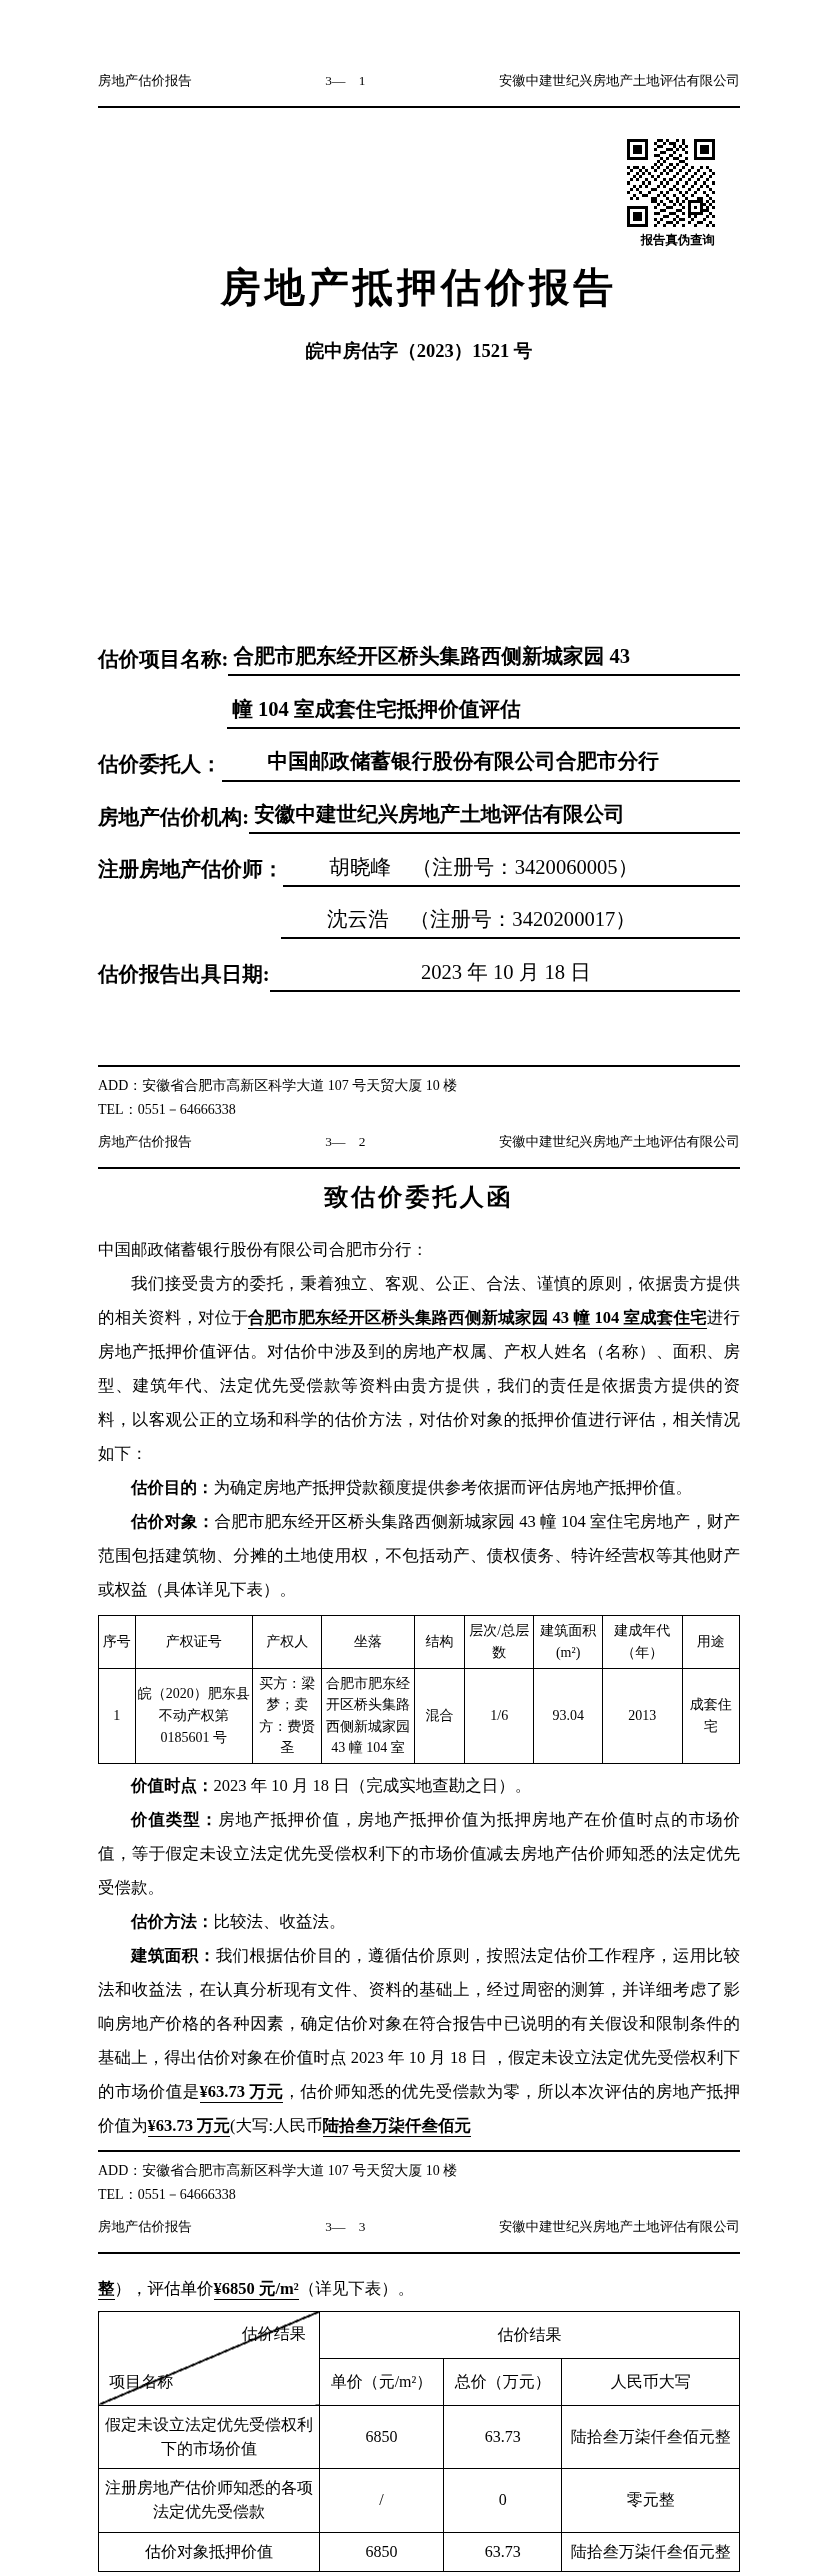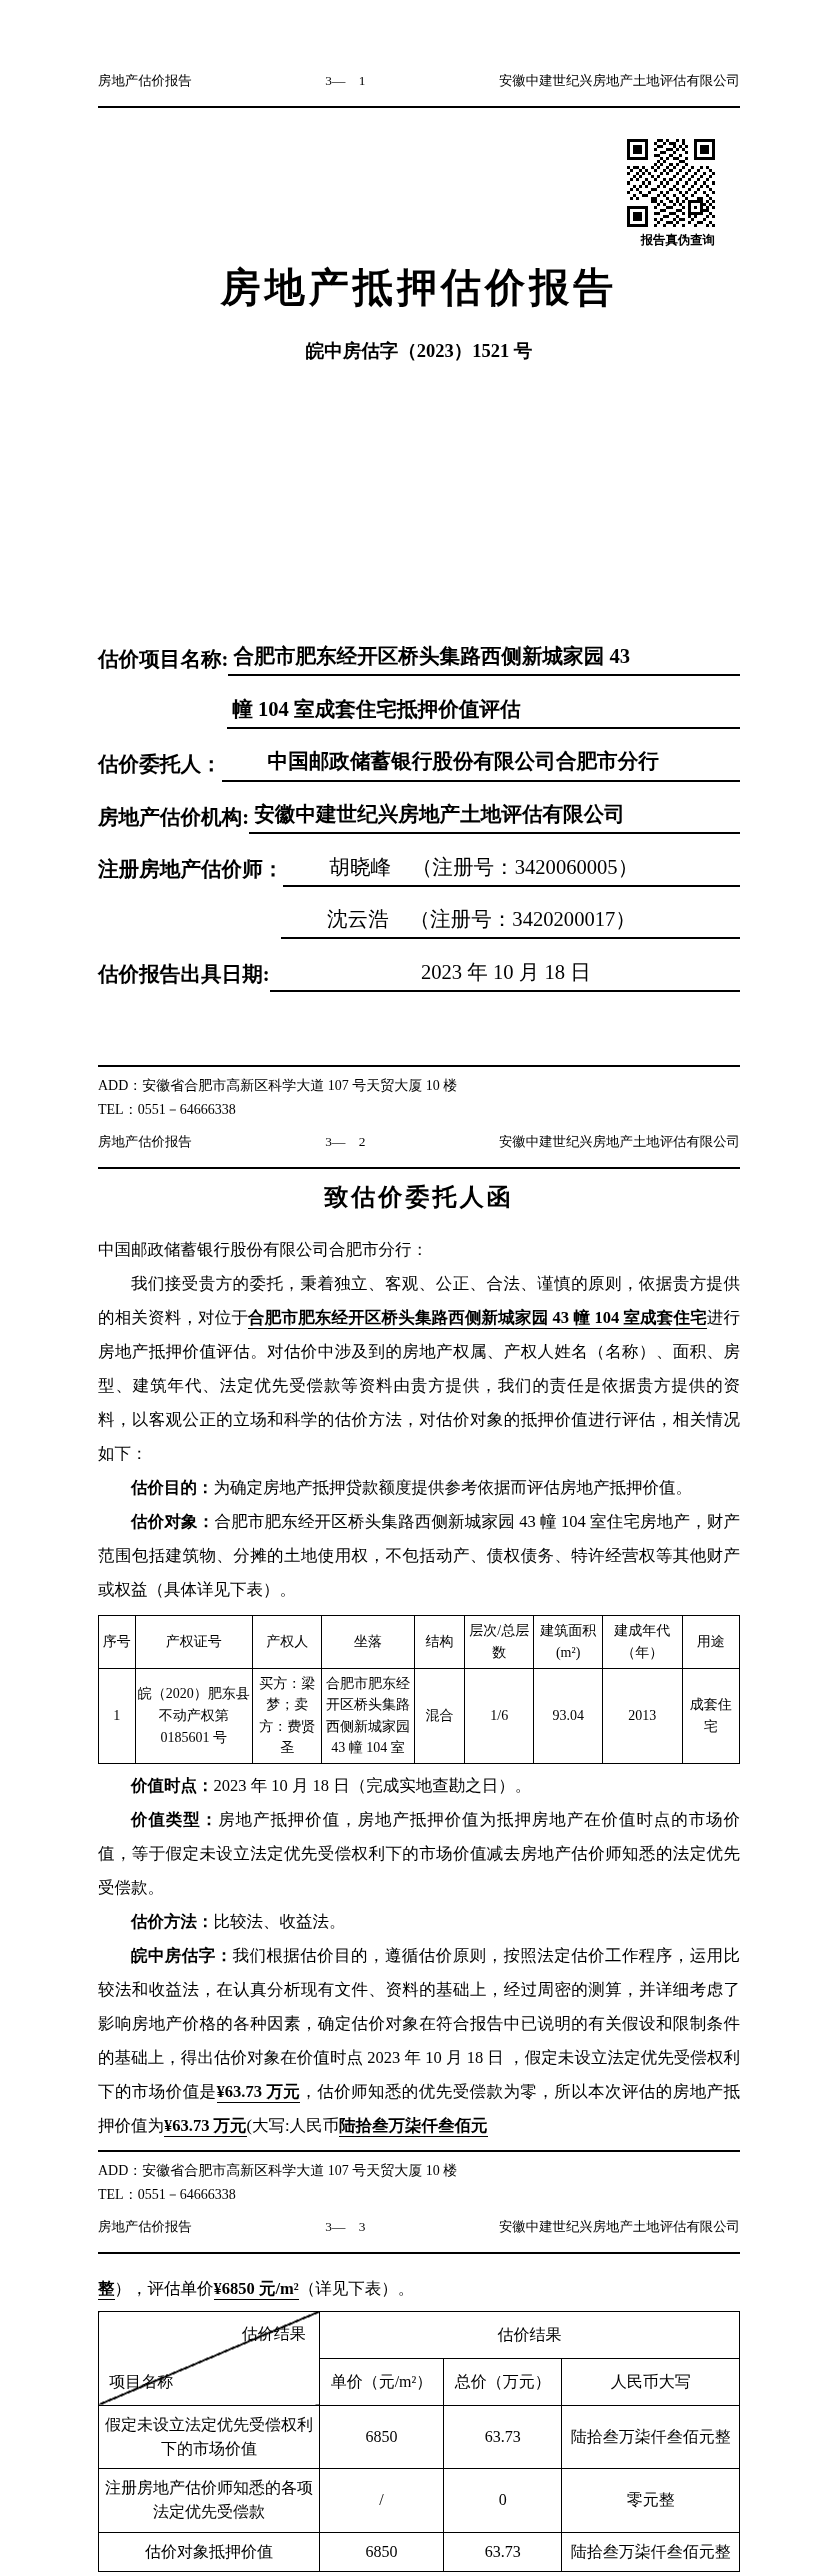--- a/index.html
+++ b/index.html
@@ -170,21 +170,21 @@
       </tr>
     </tbody>
       </table>
 
     <p class="para"><span class="plabel">价值时点：</span><span>2023 年 10 月 18 日（完成实地查勘之日）。</span></p>
 
     <p class="para"><span class="plabel">价值类型：</span><span>房地产抵押价值，房地产抵押价值为抵押房地产在价值时点的市场价值，等于假定未设立法定优先受偿权利下的市场价值减去房地产估价师知悉的法定优先受偿款。</span></p>
 
     <p class="para"><span class="plabel">估价方法：</span><span>比较法、收益法。</span></p>
 
-    <p class="para"><span class="plabel">皖中房估字：</span><span>我们根据估价目的，遵循估价原则，按照法定估价工作程序，运用比较法和收益法，在认真分析现有文件、资料的基础上，经过周密的测算，并详细考虑了影响房地产价格的各种因素，确定估价对象在符合报告中已说明的有关假设和限制条件的基础上，得出估价对象在价值时点 2023 年 10 月 18 日 ，假定未设立法定优先受偿权利下的市场价值是</span><span class="bu">¥63.73 万元</span><span>，估价师知悉的优先受偿款为零，所以本次评估的房地产抵押价值为</span><span class="bu">¥63.73 万元</span><span>(大写:人民币</span><span class="bu">陆拾叁万柒仟叁佰元</span></p>
+    <p class="para"><span class="plabel">建筑面积：</span><span>我们根据估价目的，遵循估价原则，按照法定估价工作程序，运用比较法和收益法，在认真分析现有文件、资料的基础上，经过周密的测算，并详细考虑了影响房地产价格的各种因素，确定估价对象在符合报告中已说明的有关假设和限制条件的基础上，得出估价对象在价值时点 2023 年 10 月 18 日 ，假定未设立法定优先受偿权利下的市场价值是</span><span class="bu">¥63.73 万元</span><span>，估价师知悉的优先受偿款为零，所以本次评估的房地产抵押价值为</span><span class="bu">¥63.73 万元</span><span>(大写:人民币</span><span class="bu">陆拾叁万柒仟叁佰元</span></p>
   </div>
 
   <div class="page-footer">
     <div>ADD：安徽省合肥市高新区科学大道 107 号天贸大厦 10 楼</div>
     <div>TEL：0551－64666338</div>
   </div>
 </section>
 
 <section class="page" id="page-3">
   <div class="inner">

